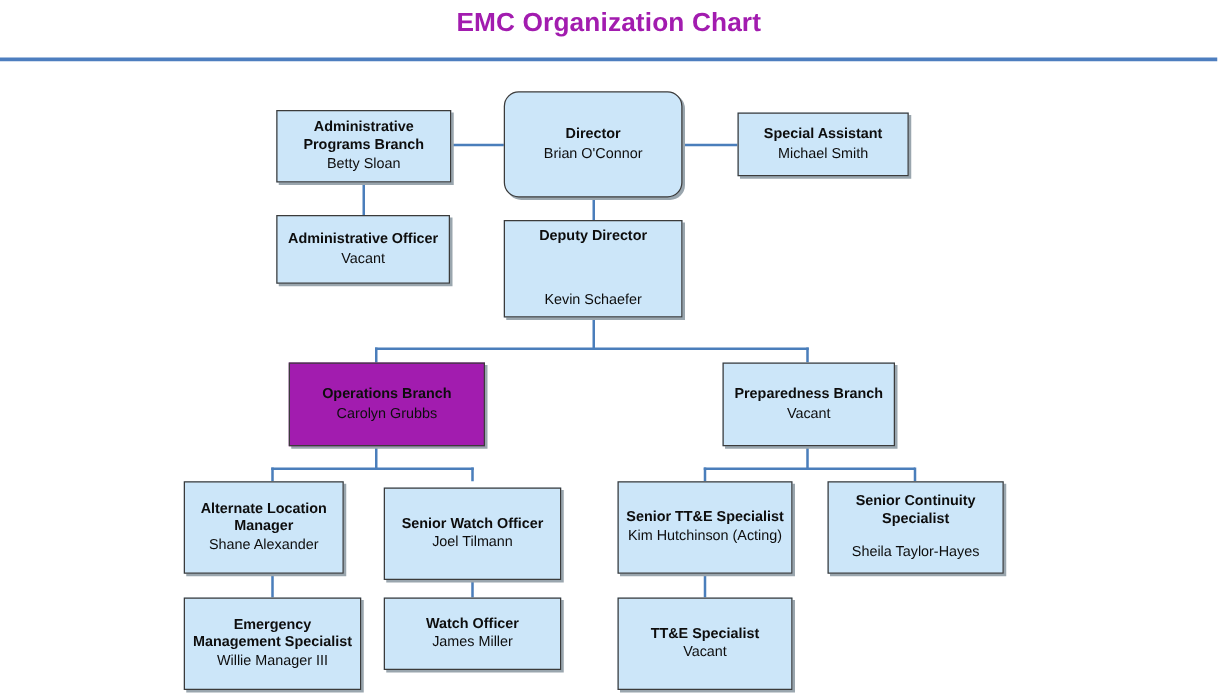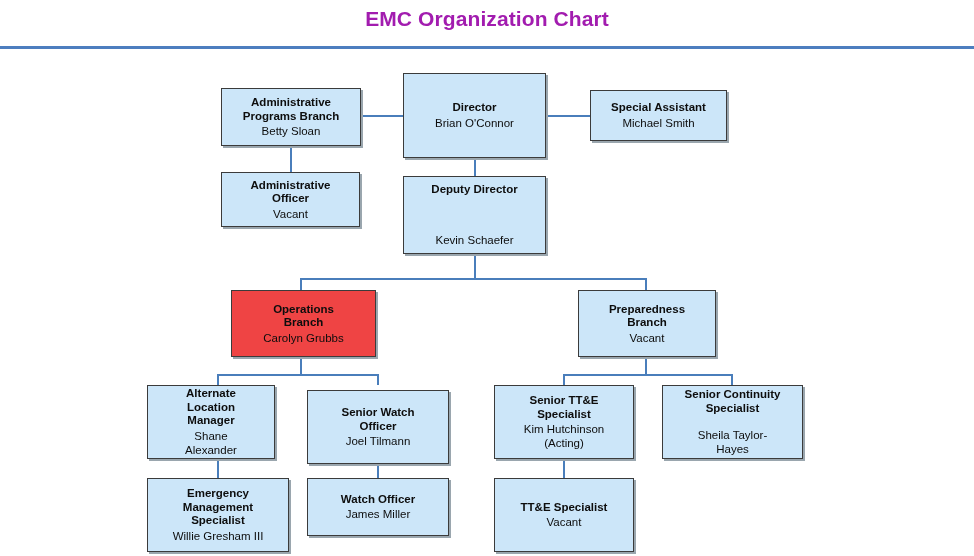--- a/index.html
+++ b/index.html
@@ -53,21 +53,21 @@
     position: absolute;
     box-sizing: border-box;
     background: #cce6f9;
     border: 1px solid #3b3b3b;
     box-shadow: 2px 2px 0 0 #9aa6ae;
     display: flex;
     flex-direction: column;
     align-items: center;
     justify-content: center;
     text-align: center;
-    padding: 2px 20px;
+    padding: 2px 4px;
     overflow: hidden;
   }
   .node .role {
     font-size: 11.5px;
     font-weight: bold;
     color: #0d0d0d;
     line-height: 13.5px;
     white-space: pre-line;
   }
   .node .person {
@@ -106,21 +106,21 @@
 
   <div class="conn conn-v" style="left: 645px; top: 357px; height: 18px; background: rgb(74, 126, 187);"></div>
   <div class="conn conn-h" style="left: 563px; top: 374px; width: 169px; background: rgb(74, 126, 187);"></div>
   <div class="conn conn-v" style="left: 563px; top: 374px; height: 11px; background: rgb(74, 126, 187);"></div>
   <div class="conn conn-v" style="left: 731px; top: 374px; height: 11px; background: rgb(74, 126, 187);"></div>
 
   <div class="conn conn-v" style="left: 217px; top: 459px; height: 19px; background: rgb(74, 126, 187);"></div>
   <div class="conn conn-v" style="left: 377px; top: 464px; height: 14px; background: rgb(74, 126, 187);"></div>
   <div class="conn conn-v" style="left: 563px; top: 459px; height: 19px; background: rgb(74, 126, 187);"></div>
 
-  <div class="node" style="left: 403px; top: 73px; width: 143px; height: 85px; background: rgb(204, 230, 249); border-color: rgb(59, 59, 59); box-shadow: rgb(154, 166, 174) 2px 2px 0px 0px;">
+  <div class="node" style="left: 403px; top: 73px; width: 143px; height: 85px; background: rgb(204, 230, 249); border-color: rgb(59, 59, 59); box-shadow: rgb(154, 166, 174) 2px 2px 0px 0px; border-radius: 12px;">
     <div class="role">Director</div>
     <div class="person">Brian O'Connor</div>
   </div>
 
   <div class="node" style="left: 221px; top: 88px; width: 140px; height: 58px; background: rgb(204, 230, 249); border-color: rgb(59, 59, 59); box-shadow: rgb(154, 166, 174) 2px 2px 0px 0px;">
     <div class="role">Administrative Programs Branch</div>
     <div class="person">Betty Sloan</div>
   </div>
 
   <div class="node" style="left: 590px; top: 90px; width: 137px; height: 51px; background: rgb(204, 230, 249); border-color: rgb(59, 59, 59); box-shadow: rgb(154, 166, 174) 2px 2px 0px 0px;">
@@ -131,21 +131,21 @@
   <div class="node" style="left: 221px; top: 172px; width: 139px; height: 55px; background: rgb(204, 230, 249); border-color: rgb(59, 59, 59); box-shadow: rgb(154, 166, 174) 2px 2px 0px 0px;">
     <div class="role">Administrative Officer</div>
     <div class="person">Vacant</div>
   </div>
 
   <div class="node" style="left: 403px; top: 176px; width: 143px; height: 78px; background: rgb(204, 230, 249); border-color: rgb(59, 59, 59); box-shadow: rgb(154, 166, 174) 2px 2px 0px 0px; gap: 35px;">
     <div class="role">Deputy Director</div>
     <div class="person">Kevin Schaefer</div>
   </div>
 
-  <div class="node" style="left: 231px; top: 290px; width: 145px; height: 67px; background: #ef4444; border-color: rgb(59, 59, 59); box-shadow: rgb(154, 166, 174) 2px 2px 0px 0px;">
+  <div class="node" style="left: 231px; top: 290px; width: 157px; height: 67px; background: #a21caf; border-color: rgb(59, 59, 59); box-shadow: rgb(154, 166, 174) 2px 2px 0px 0px;">
     <div class="role">Operations Branch</div>
     <div class="person">Carolyn Grubbs</div>
   </div>
 
   <div class="node" style="left: 578px; top: 290px; width: 138px; height: 67px; background: rgb(204, 230, 249); border-color: rgb(59, 59, 59); box-shadow: rgb(154, 166, 174) 2px 2px 0px 0px; text-align: center;">
     <div class="role">Preparedness Branch</div>
     <div class="person">Vacant</div>
   </div>
 
   <div class="node" style="left: 147px; top: 385px; width: 128px; height: 74px; background: rgb(204, 230, 249); border-color: rgb(59, 59, 59); box-shadow: rgb(154, 166, 174) 2px 2px 0px 0px;">
@@ -163,21 +163,21 @@
     <div class="person">Kim Hutchinson (Acting)</div>
   </div>
 
   <div class="node" style="left: 662px; top: 385px; width: 141px; height: 74px; background: rgb(204, 230, 249); border-color: rgb(59, 59, 59); box-shadow: rgb(154, 166, 174) 2px 2px 0px 0px; gap: 12px;">
     <div class="role">Senior Continuity Specialist</div>
     <div class="person">Sheila Taylor-Hayes</div>
   </div>
 
   <div class="node" style="left: 147px; top: 478px; width: 142px; height: 74px; background: rgb(204, 230, 249); border-color: rgb(59, 59, 59); box-shadow: rgb(154, 166, 174) 2px 2px 0px 0px;">
     <div class="role">Emergency Management Specialist</div>
-    <div class="person">Willie Gresham III</div>
+    <div class="person">Willie Manager III</div>
   </div>
 
   <div class="node" style="left: 307px; top: 478px; width: 142px; height: 58px; background: rgb(204, 230, 249); border-color: rgb(59, 59, 59); box-shadow: rgb(154, 166, 174) 2px 2px 0px 0px;">
     <div class="role">Watch Officer</div>
     <div class="person">James Miller</div>
   </div>
 
   <div class="node" style="left: 494px; top: 478px; width: 140px; height: 74px; background: rgb(204, 230, 249); border-color: rgb(59, 59, 59); box-shadow: rgb(154, 166, 174) 2px 2px 0px 0px;">
     <div class="role">TT&amp;E  Specialist</div>
     <div class="person">Vacant</div>

